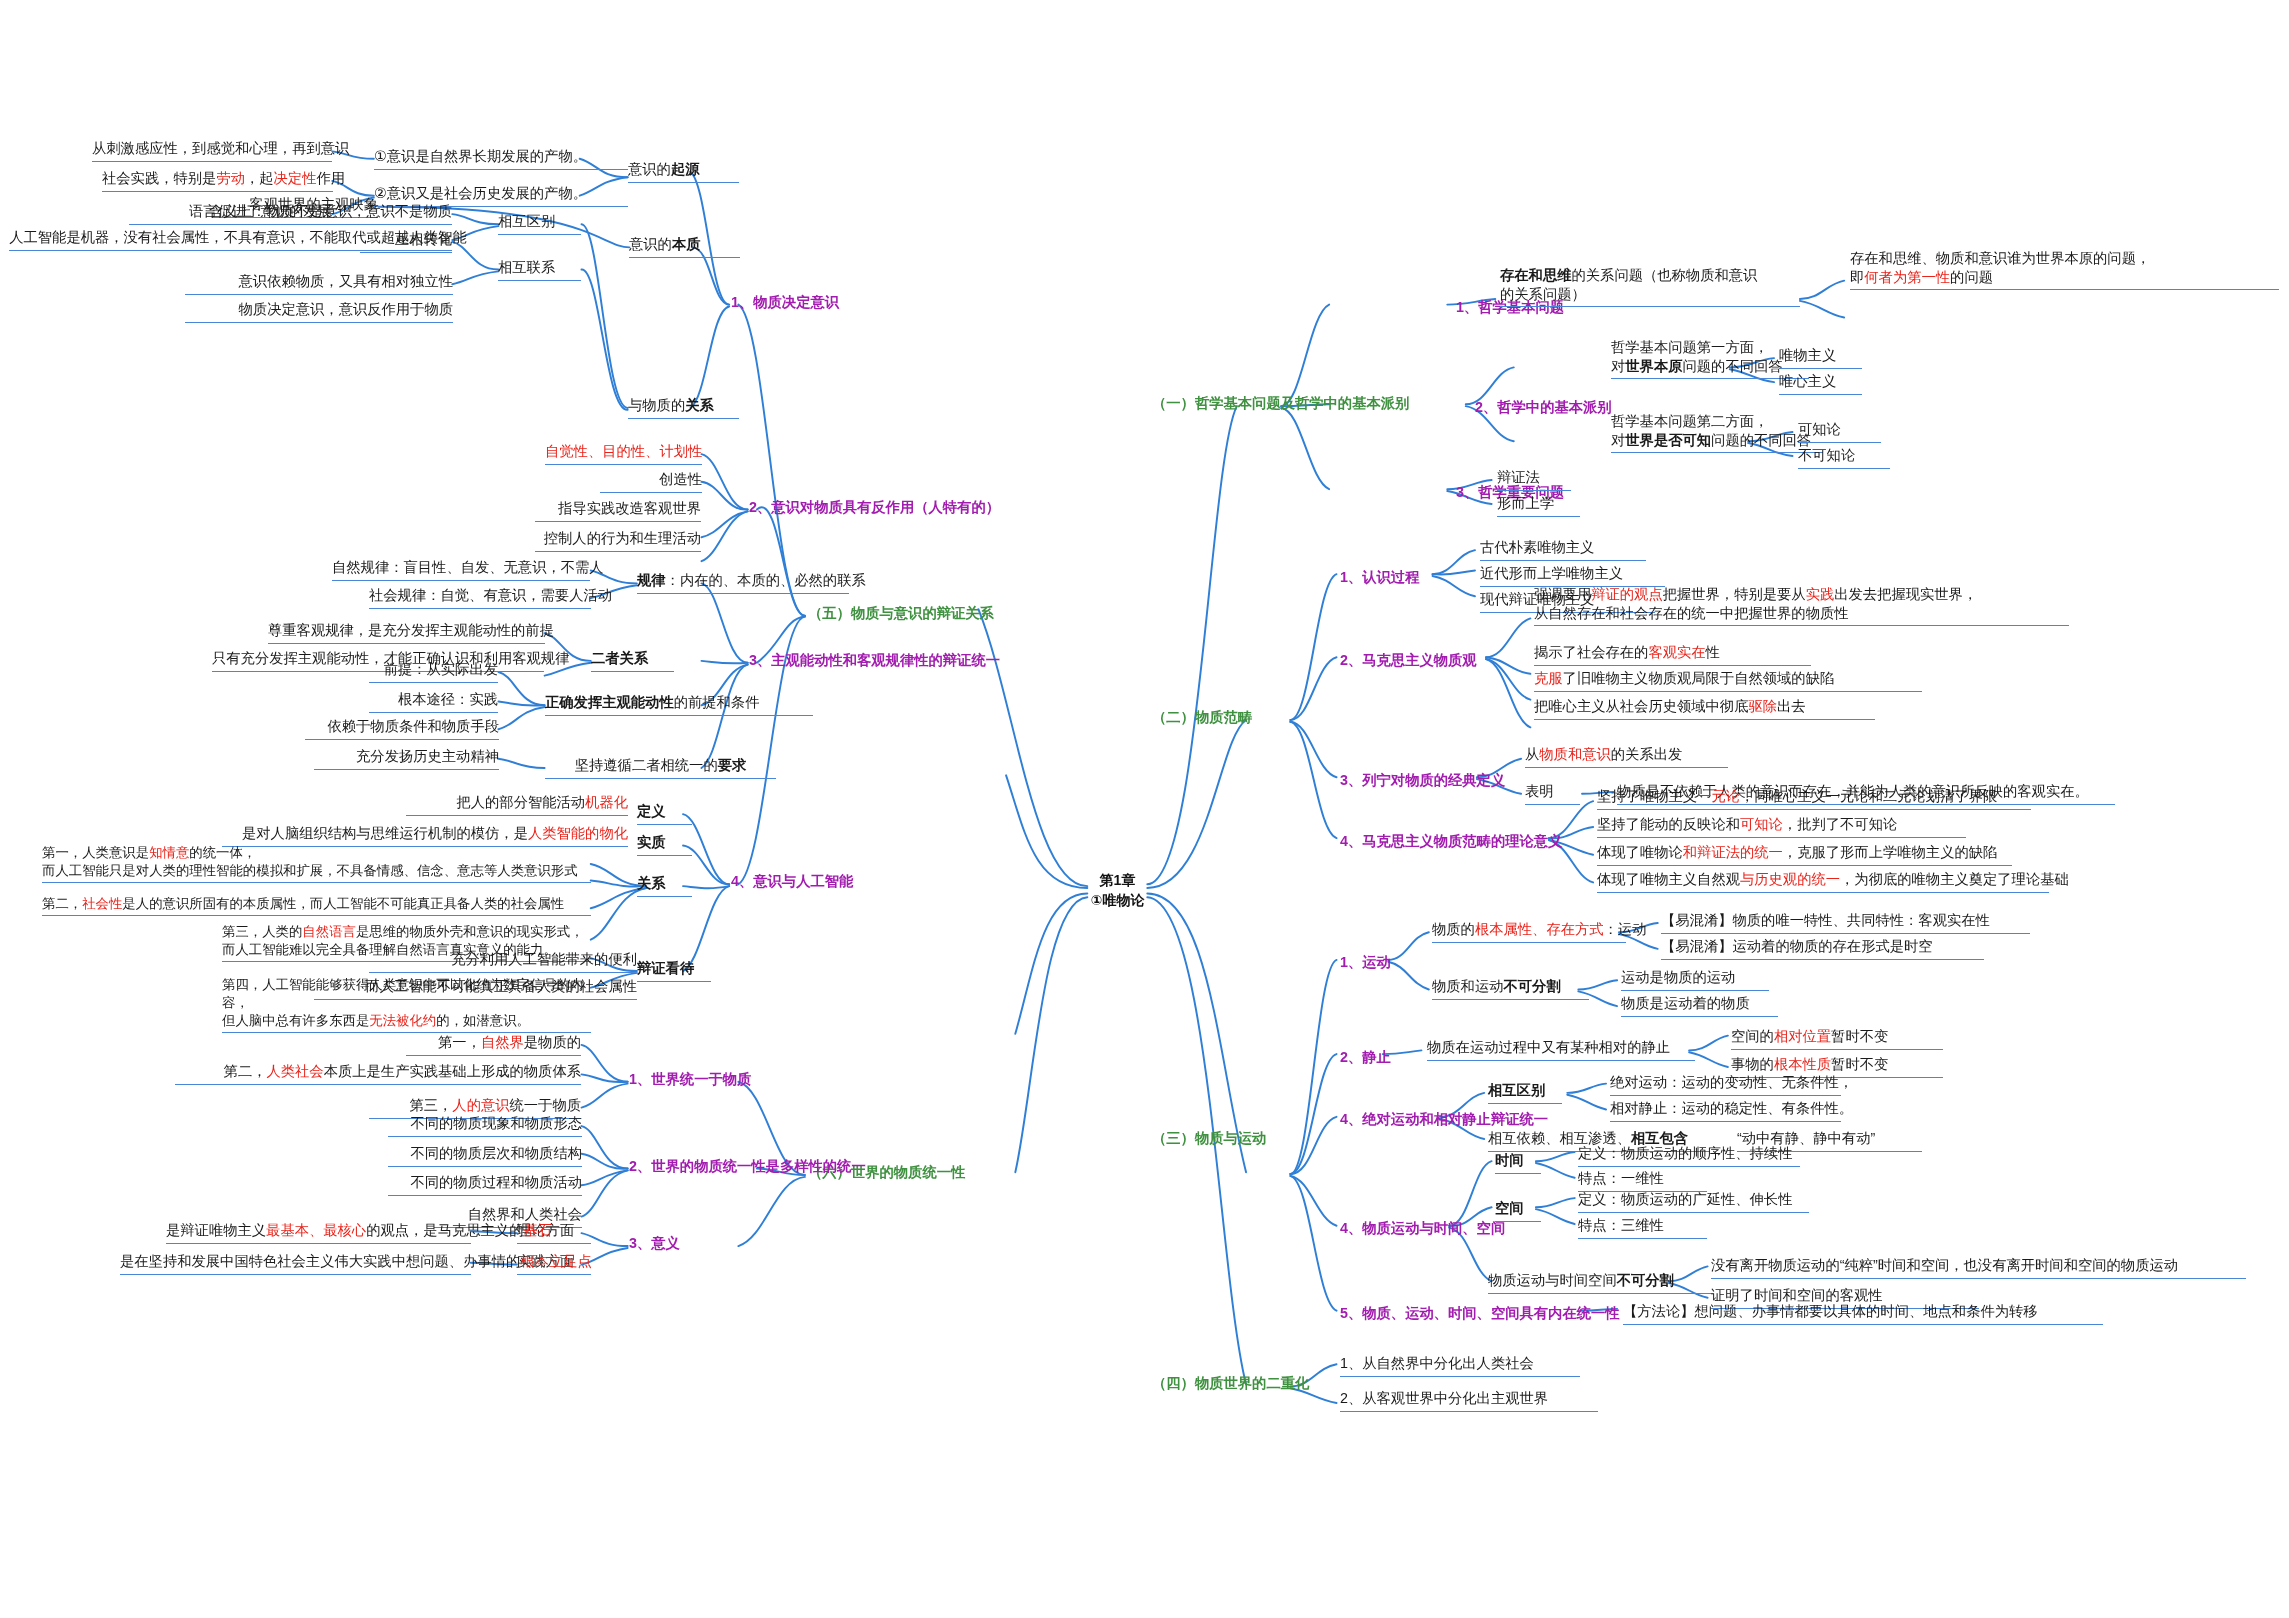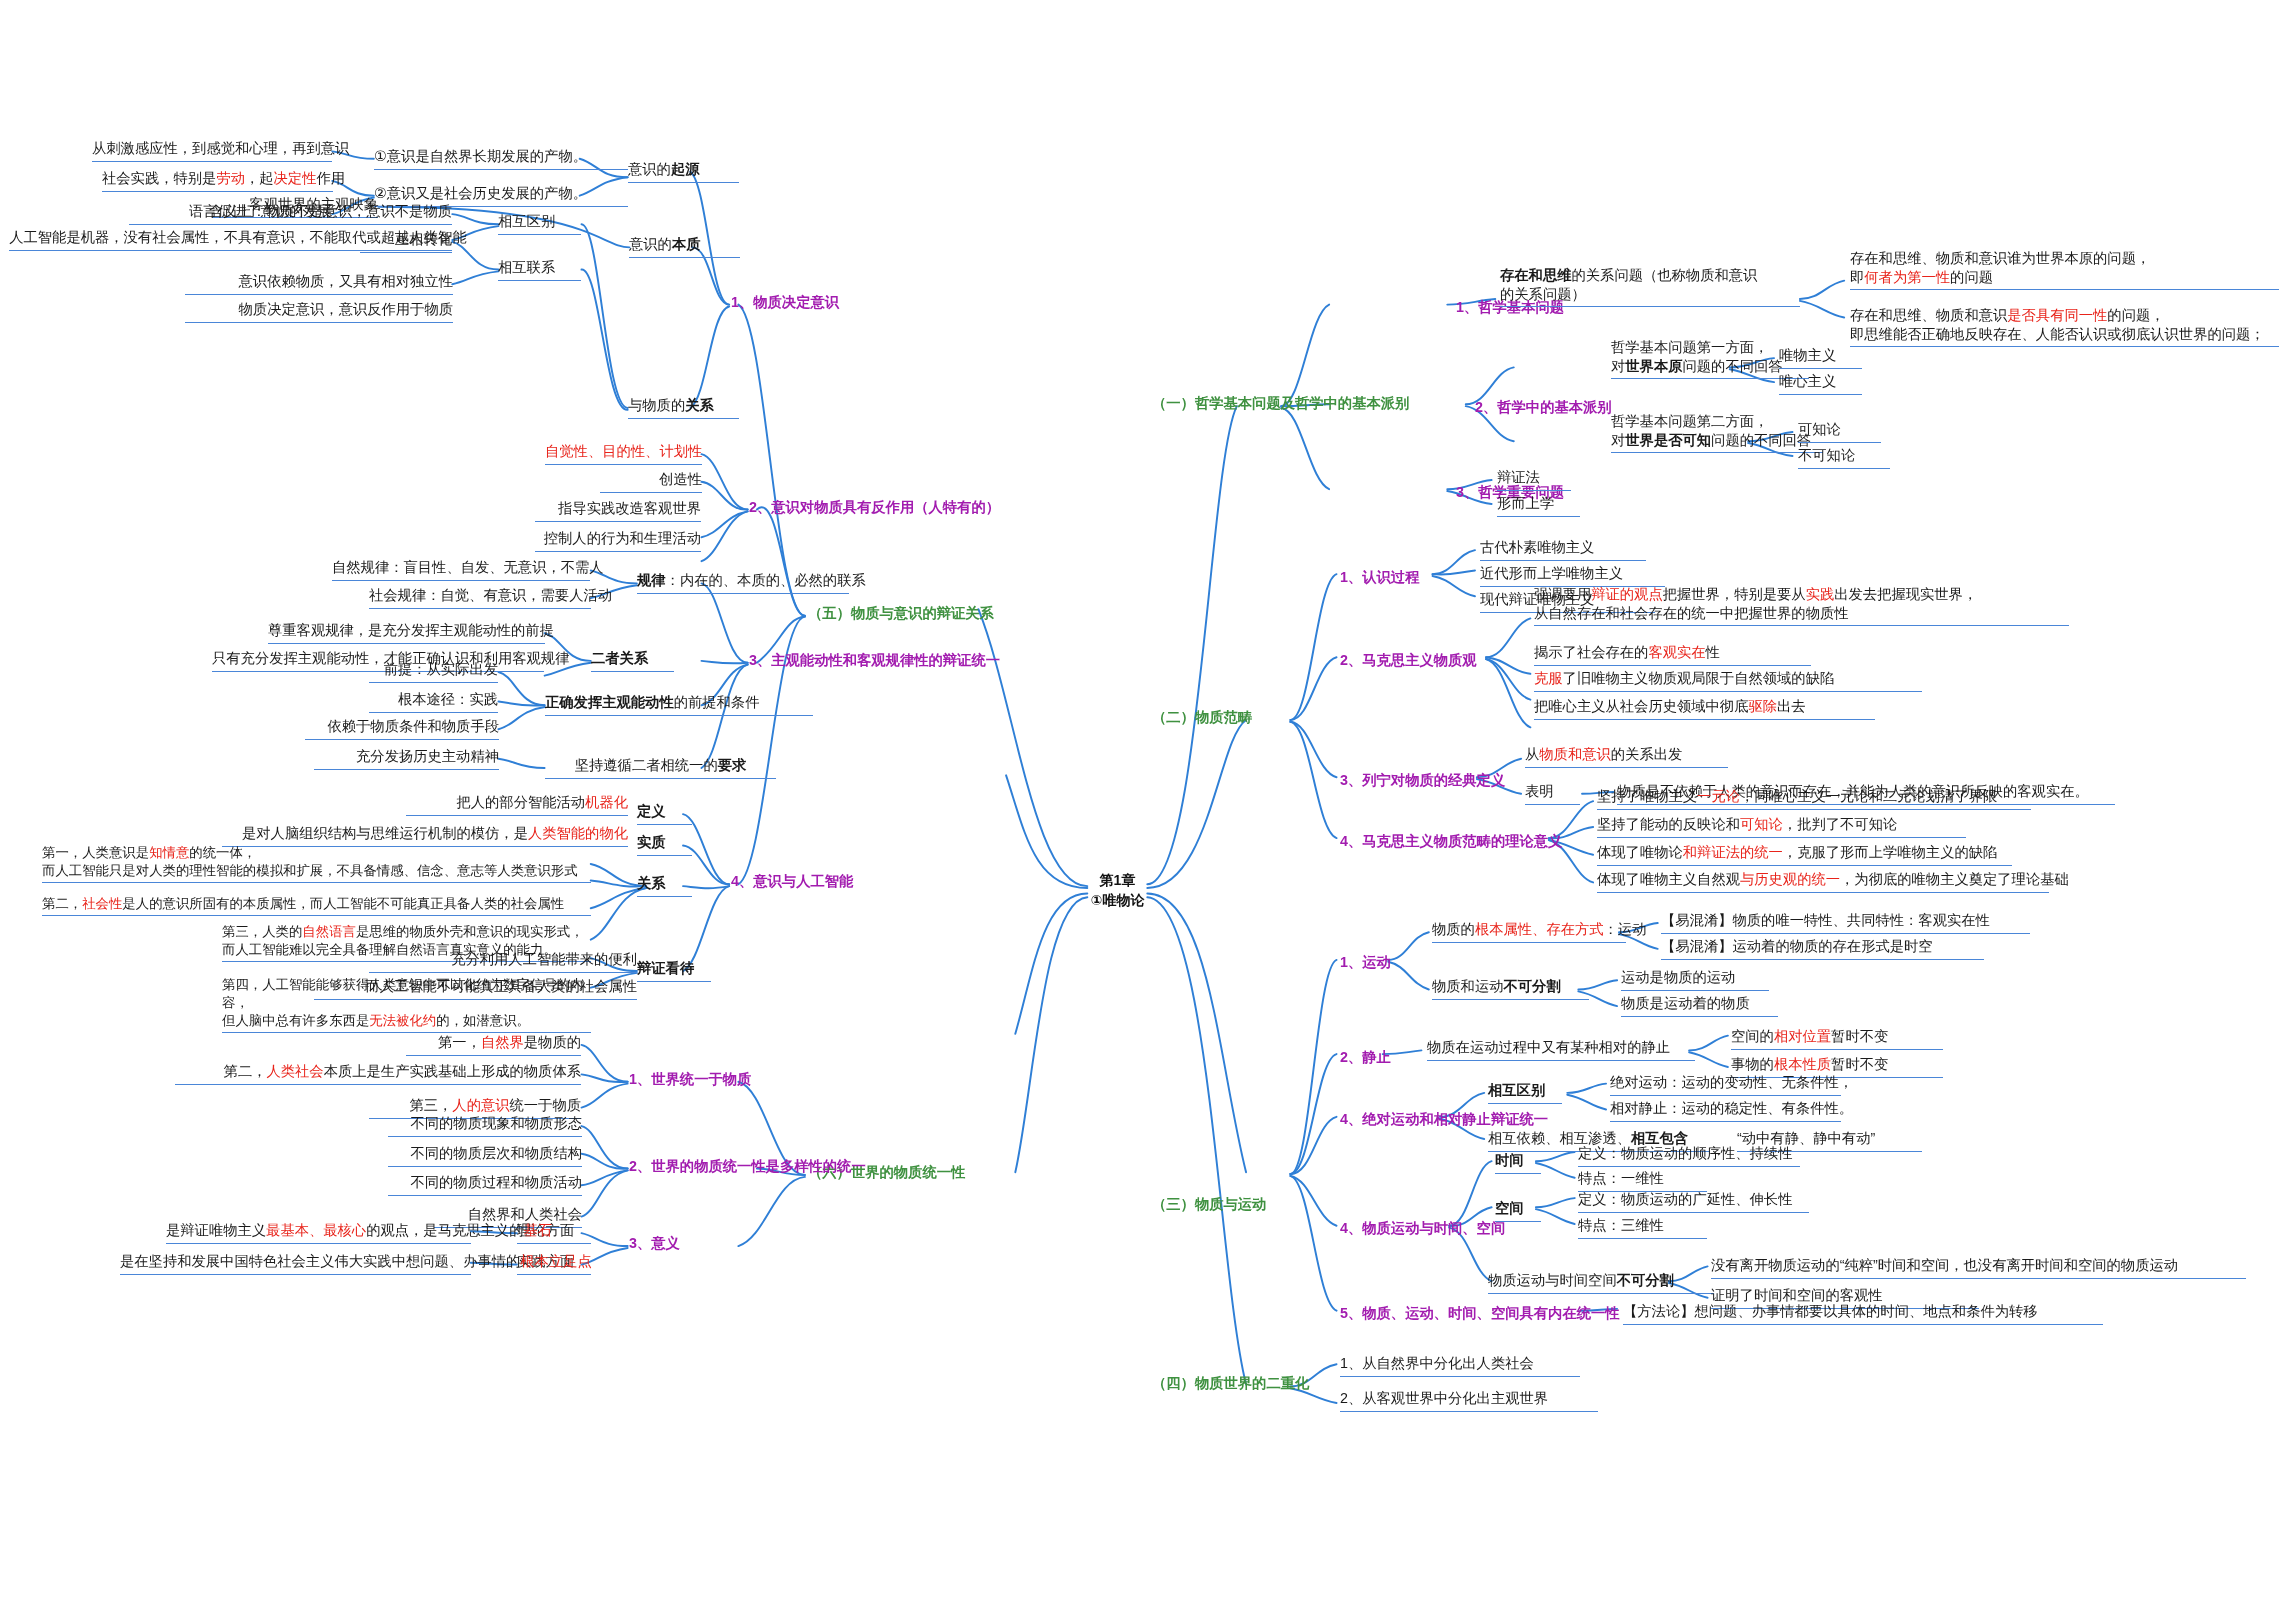--- a/index.html
+++ b/index.html
@@ -277,27 +277,26 @@
 <div class="node ul r" style="left:388px;top:1172px;width:194px;">不同的物质过程和物质活动</div>
 <div class="node ul r" style="left:434px;top:1204px;width:148px;">自然界和人类社会</div>
 
 <div class="node ul" style="left:517px;top:1220px;width:74px;">理论方面</div>
 <div class="node ul" style="left:517px;top:1251px;width:74px;">实践方面</div>
 <div class="node ul r" style="left:166px;top:1220px;width:305px;">是辩证唯物主义<span class="red">最基本、最核心</span>的观点，是马克思主义的<span class="red">基石</span></div>
 <div class="node ul r" style="left:120px;top:1251px;width:351px;">是在坚持和发展中国特色社会主义伟大实践中想问题、办事情的<span class="red">根本立足点</span></div>
 
 <div class="node" style="left:1152px;top:393px;width:323px;font-weight:bold;color:#3f9140;">（一）哲学基本问题及哲学中的基本派别</div>
 <div class="node" style="left:1152px;top:707px;width:203px;font-weight:bold;color:#3f9140;">（二）物质范畴</div>
-<div class="node" style="left:1152px;top:1194px;width:203px;font-weight:bold;color:#3f9140;">（三）物质与运动</div>
+<div class="node" style="left:1152px;top:1128px;width:203px;font-weight:bold;color:#3f9140;">（三）物质与运动</div>
 <div class="node" style="left:1152px;top:1373px;width:240px;font-weight:bold;color:#3f9140;">（四）物质世界的二重化</div>
 
 <div class="node orange" style="left:1456px;top:297px;width:175px;">1、哲学基本问题</div>
 <div class="node ul wrap" style="left:1500px;top:266px;width:300px;line-height:1.35;"><b>存在和思维</b>的关系问题（也称物质和意识<br>的关系问题）</div>
 <div class="node ul wrap" style="left:1850px;top:249px;width:429px;line-height:1.35;">存在和思维、物质和意识谁为世界本原的问题，<br>即<span class="red">何者为第一性</span>的问题</div>
-<div class="node ul wrap" style="left:1850px;top:306px;width:429px;line-height:1.35;">存在和思维、物质和意识<span class="red">是否具有同一性</span>的问题，<br>即思维能否正确地反映存在、人能否认识或彻底认识世界的问题；</div>
 
 <div class="node orange" style="left:1475px;top:397px;width:203px;">2、哲学中的基本派别</div>
 <div class="node ul wrap" style="left:1611px;top:338px;width:198px;line-height:1.35;">哲学基本问题第一方面，<br>对<b>世界本原</b>问题的不同回答</div>
 <div class="node ul wrap" style="left:1611px;top:412px;width:212px;line-height:1.35;">哲学基本问题第二方面，<br>对<b>世界是否可知</b>问题的不同回答</div>
 <div class="node ul" style="left:1779px;top:345px;width:83px;">唯物主义</div>
 <div class="node ul" style="left:1779px;top:371px;width:83px;">唯心主义</div>
 <div class="node ul" style="left:1798px;top:419px;width:83px;">可知论</div>
 <div class="node ul" style="left:1798px;top:445px;width:92px;">不可知论</div>
 
 <div class="node orange" style="left:1456px;top:482px;width:175px;">3、哲学重要问题</div>

